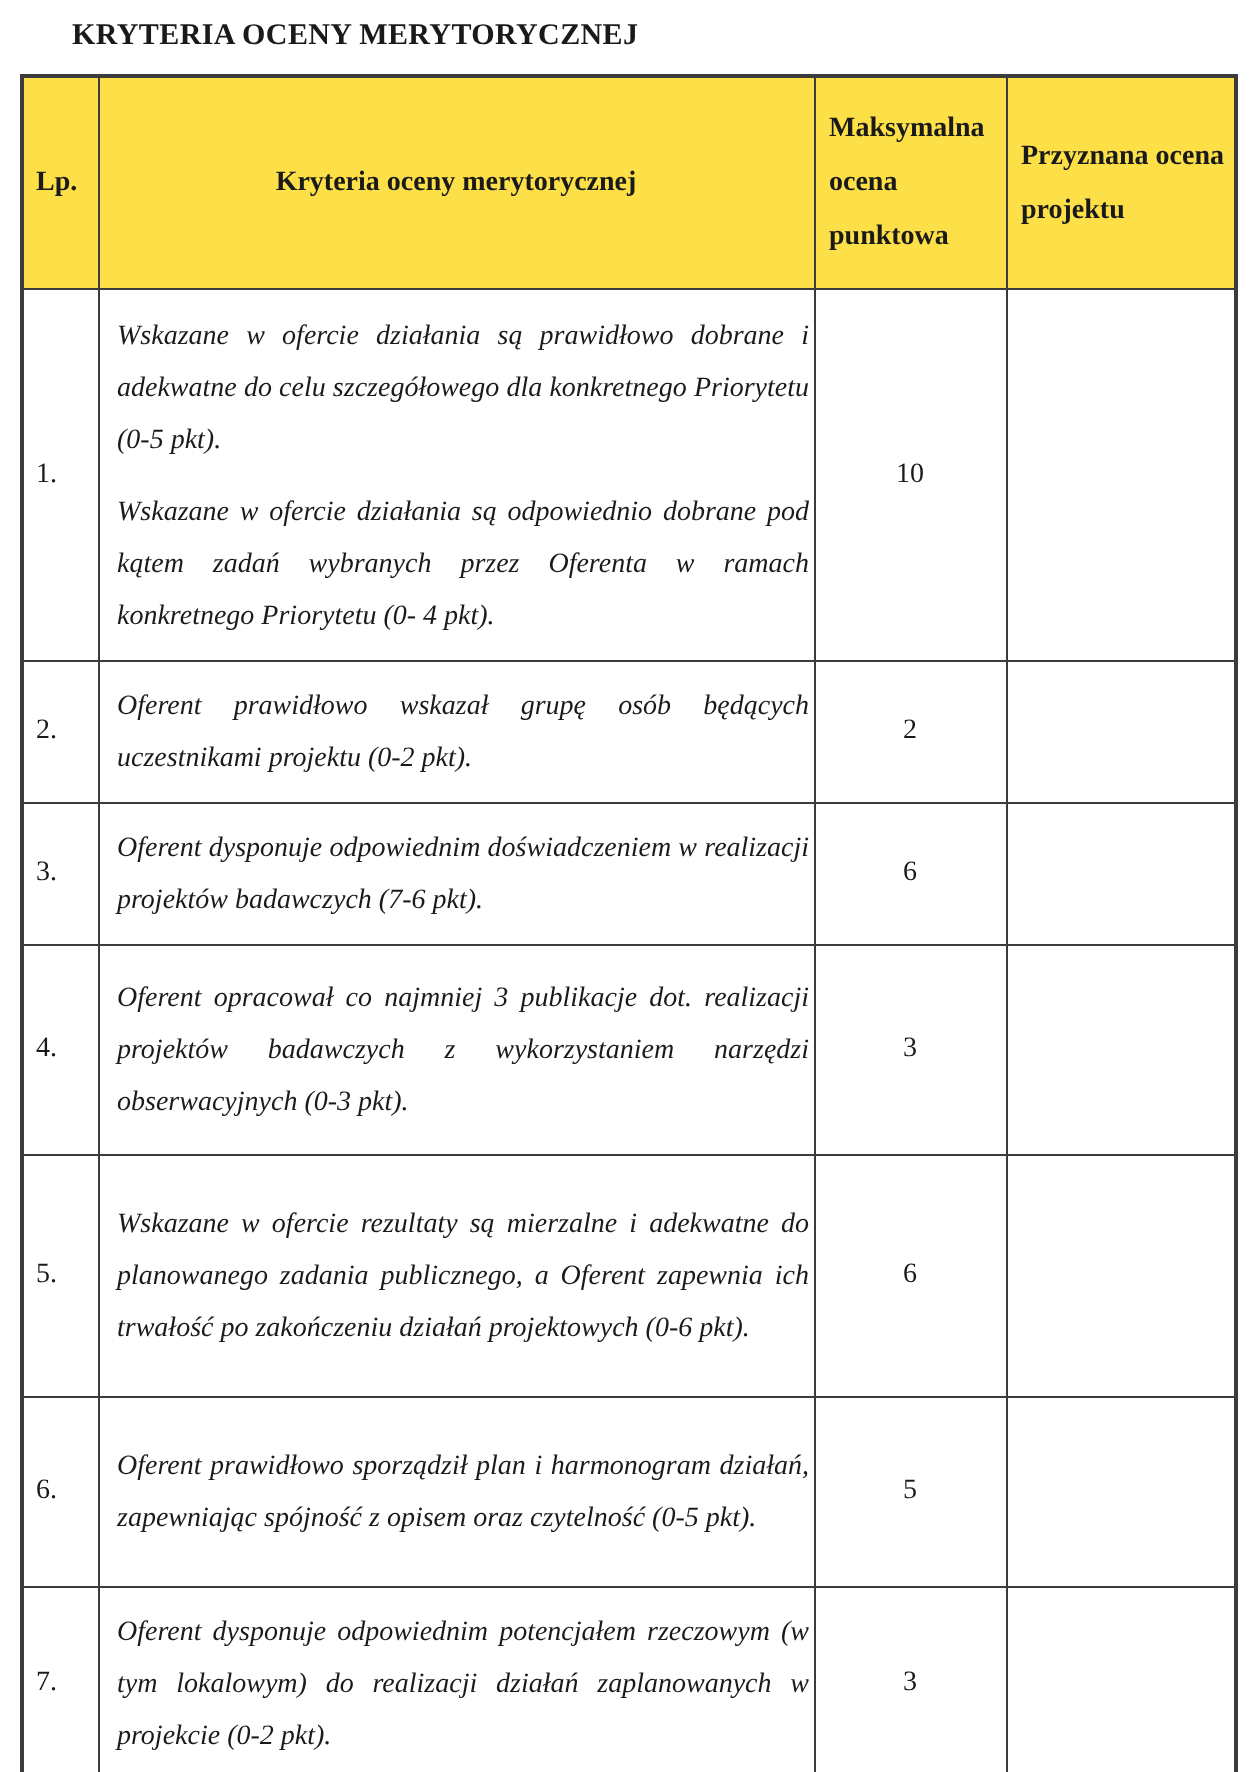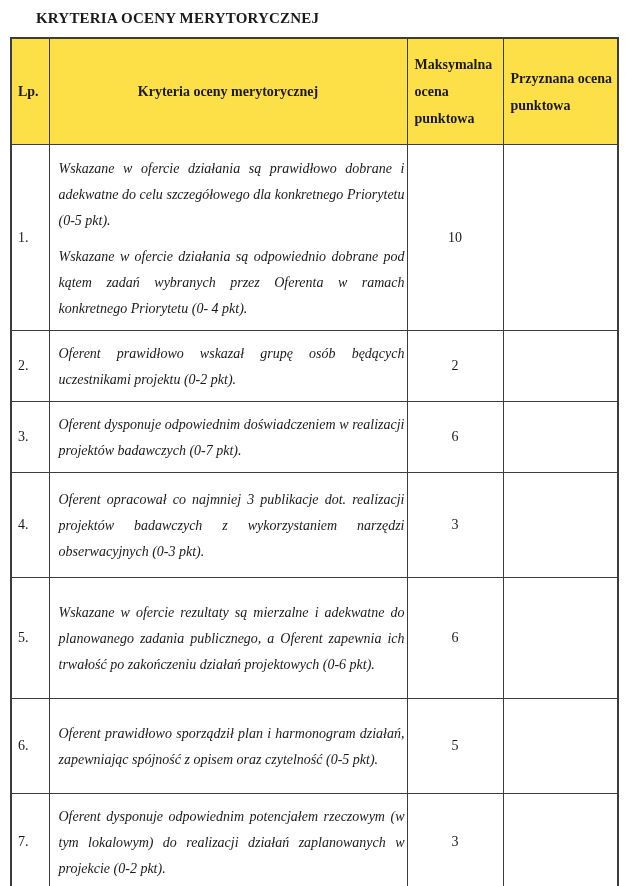--- a/index.html
+++ b/index.html
@@ -91,21 +91,21 @@
     <col class="col-lp">
     <col class="col-criteria">
     <col class="col-max">
     <col class="col-awarded">
   </colgroup>
   <thead>
     <tr>
       <th class="h-lp">Lp.</th>
       <th class="h-criteria">Kryteria oceny merytorycznej</th>
       <th class="h-max">Maksymalna ocena punktowa</th>
-      <th class="h-awarded">Przyznana ocena punktowa</th>
+      <th class="h-awarded">Przyznana ocena projektu</th>
     </tr>
   </thead>
   <tbody id="table-body">
       <tr style="height: 186px;">
         <td class="cell-lp">1.</td>
         <td class="cell-criteria">
           <p>Wskazane w ofercie działania są prawidłowo dobrane i adekwatne do celu szczegółowego dla konkretnego Priorytetu (0-5 pkt).</p>
           <p>Wskazane w ofercie działania są odpowiednio dobrane pod kątem zadań wybranych przez Oferenta w ramach konkretnego Priorytetu (0- 4 pkt).</p>
         </td>
         <td class="cell-max">10</td>
@@ -115,21 +115,21 @@
         <td class="cell-lp">2.</td>
         <td class="cell-criteria">
           <p>Oferent prawidłowo wskazał grupę osób będących uczestnikami projektu (0-2 pkt).</p>
         </td>
         <td class="cell-max">2</td>
         <td class="cell-awarded"></td>
       </tr>
       <tr style="height: 65px;">
         <td class="cell-lp">3.</td>
         <td class="cell-criteria">
-          <p>Oferent dysponuje odpowiednim doświadczeniem w realizacji projektów badawczych (0-7 pkt).</p>
+          <p>Oferent dysponuje odpowiednim doświadczeniem w realizacji projektów badawczych (7-6 pkt).</p>
         </td>
         <td class="cell-max">6</td>
         <td class="cell-awarded"></td>
       </tr>
       <tr style="height: 105px;">
         <td class="cell-lp">4.</td>
         <td class="cell-criteria">
           <p>Oferent opracował co najmniej 3 publikacje dot. realizacji projektów badawczych z wykorzystaniem narzędzi obserwacyjnych (0-3 pkt).</p>
         </td>
         <td class="cell-max">3</td>

